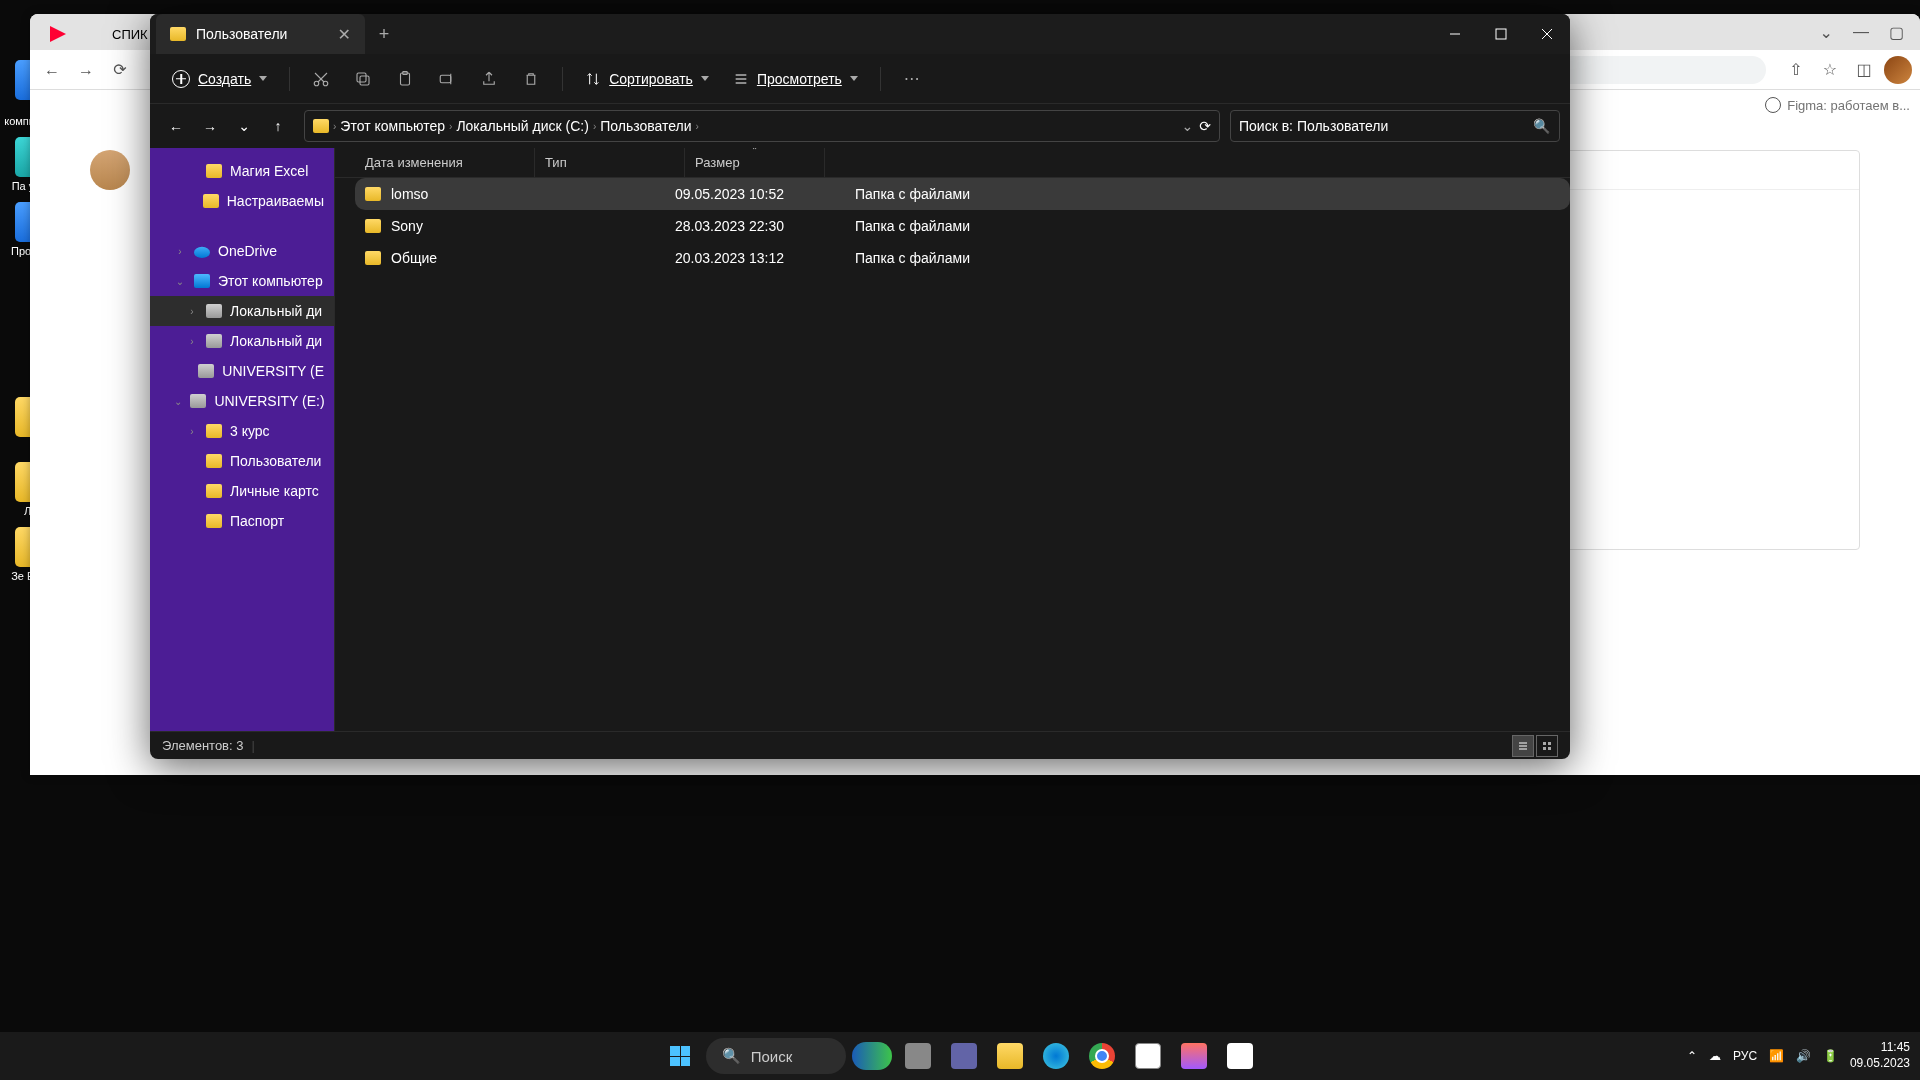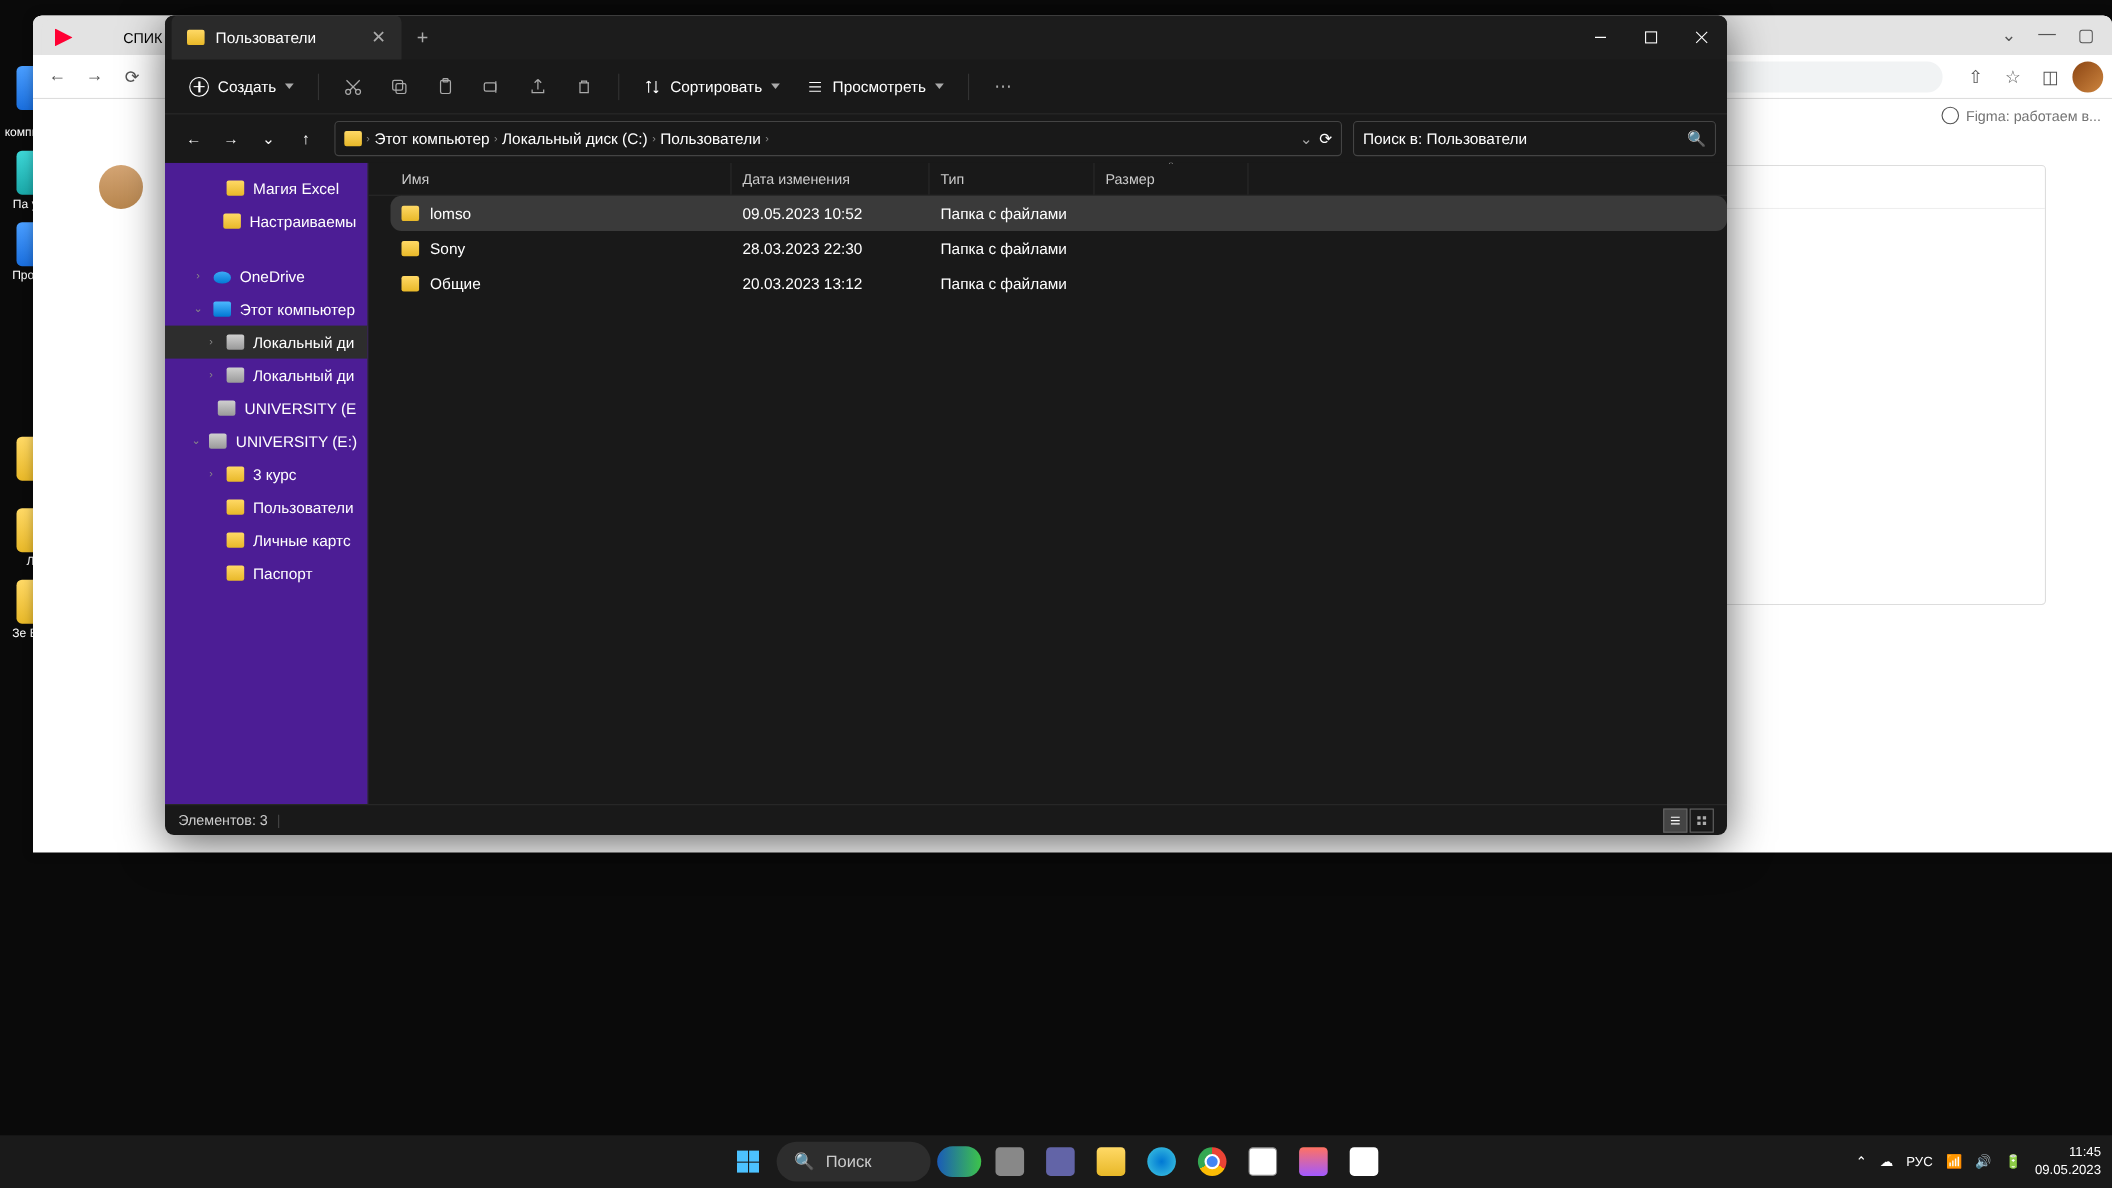--- a/index.html
+++ b/index.html
@@ -42,21 +42,21 @@
 .exp-tab { display: flex; align-items: center; gap: 10px; padding: 0 14px; height: 40px; color: #fff; font-size: 14px; background: #2a2a2a; border-radius: 6px 6px 0 0; margin-left: 6px; }
 .folder-icon-sm { width: 16px; height: 14px; background: linear-gradient(#ffd966, #e8b828); border-radius: 2px; }
 .tab-close { margin-left: 40px; color: #aaa; cursor: pointer; font-size: 16px; }
 .new-tab { color: #aaa; font-size: 18px; padding: 0 14px; cursor: pointer; }
 .window-controls { margin-left: auto; display: flex; }
 .win-btn { width: 46px; height: 40px; display: flex; align-items: center; justify-content: center; color: #fff; cursor: pointer; }
 
 .exp-toolbar { height: 50px; display: flex; align-items: center; padding: 0 12px; gap: 4px; border-bottom: 1px solid #2a2a2a; }
 .tb-sep { width: 1px; height: 24px; background: #333; margin: 0 8px; }
 .tb-icon-btn { width: 38px; height: 38px; display: flex; align-items: center; justify-content: center; color: #aaa; cursor: pointer; border-radius: 4px; }
-.tb-text-btn { display: flex; align-items: center; gap: 8px; padding: 0 10px; height: 38px; color: #fff; font-size: 14px; cursor: pointer; border-radius: 4px; }
+.tb-text-btn { display: flex; align-items: center; gap: 8px; padding: 0 10px; height: 38px; color: #fff; font-size: 14px; cursor: pointer; border-radius: 4px; text-decoration: underline; }
 .chev-down { width: 0; height: 0; border-left: 4px solid transparent; border-right: 4px solid transparent; border-top: 5px solid #aaa; }
 .plus-circle { width: 18px; height: 18px; border: 1.5px solid #fff; border-radius: 50%; position: relative; }
 .plus-circle::before, .plus-circle::after { content: ''; position: absolute; background: #fff; top: 50%; left: 50%; transform: translate(-50%, -50%); }
 .plus-circle::before { width: 10px; height: 1.5px; }
 .plus-circle::after { width: 1.5px; height: 10px; }
 
 .exp-address { height: 44px; display: flex; align-items: center; padding: 0 10px; gap: 10px; }
 .nav-btns { display: flex; gap: 2px; }
 .nav-btn { width: 32px; height: 32px; display: flex; align-items: center; justify-content: center; color: #fff; cursor: pointer; border-radius: 4px; font-size: 14px; }
 .addr-bar { flex: 1; height: 32px; border: 1px solid #444; border-radius: 4px; display: flex; align-items: center; padding: 0 8px; gap: 4px; color: #fff; font-size: 14px; }
@@ -392,21 +392,20 @@
           <span>Личные картс</span>
         </div>
         <div class="sidebar-item indent1">
           <span class="tree-chev"></span>
           <span class="side-icon folder"></span>
           <span>Паспорт</span>
         </div>
       </div>
     <div class="content-area">
       <div class="column-headers">
-        <div class="col-header col-name">Имя</div>
         <div class="col-header col-date">Дата изменения</div>
         <div class="col-header col-type">Тип</div>
         <div class="col-header col-size">
             <span>Размер</span>
             <span class="sort-arrow">⌃</span>
           </div>
       </div>
       <div class="file-list" id="file-list">
           <div class="file-row selected">
     <div class="file-cell fc-name">

